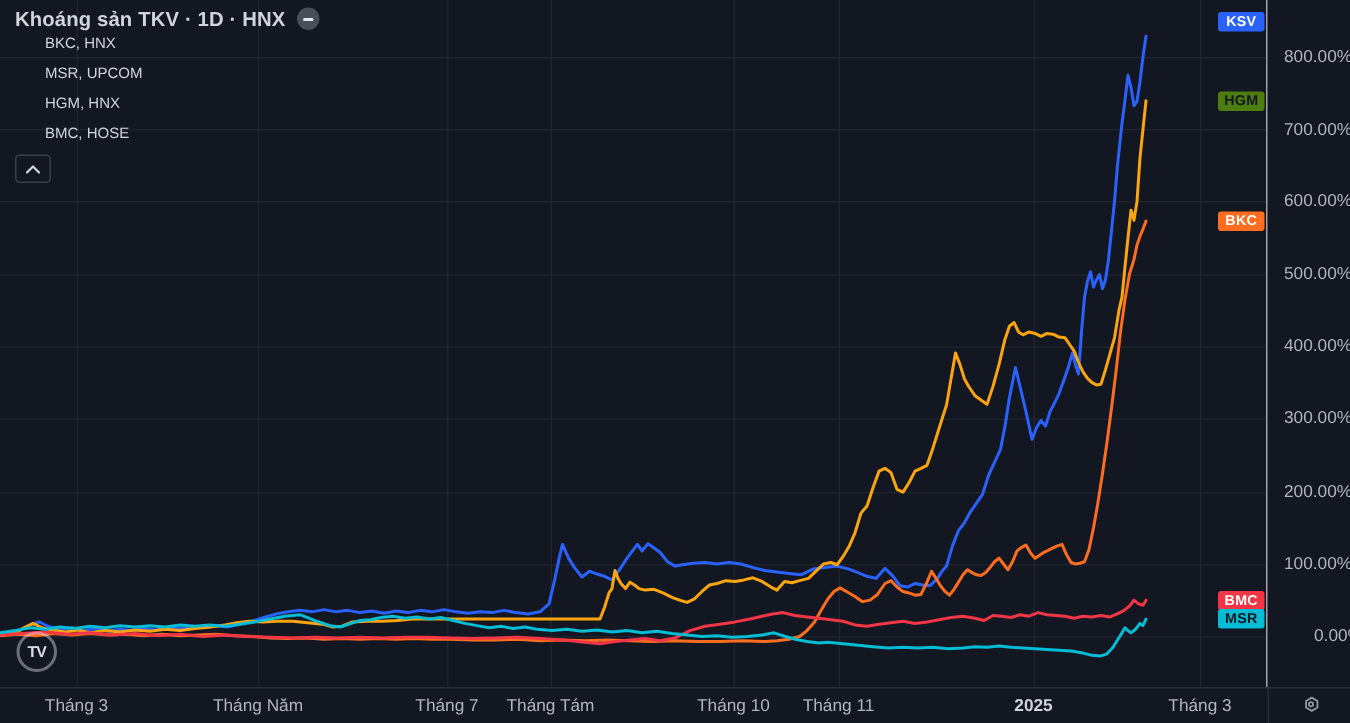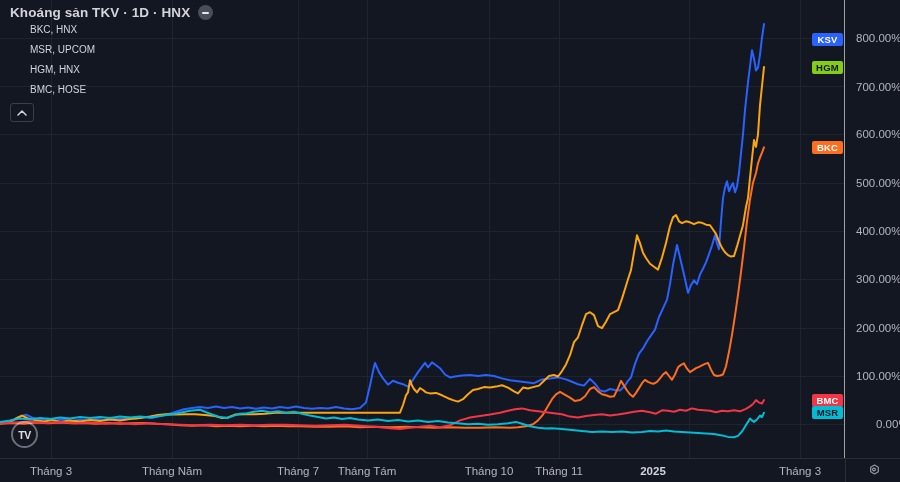--- a/index.html
+++ b/index.html
@@ -64,22 +64,22 @@
         <line x1="0" y1="424.5" x2="844" y2="424.5" stroke="rgba(42,46,57,0.55)" stroke-width="1"></line>
         <polyline points="0,422.9 8,421.4 14,419.5 20,416.6 26,414.6 32,417.5 40,420.0 48,418.5 56,420.4 64,419.0 72,420.9 80,419.5 88,420.4 96,419.0 104,420.0 112,418.0 120,419.0 128,417.5 136,418.5 144,417.1 152,418.0 160,416.1 168,414.2 176,411.7 184,409.3 192,407.9 200,406.9 208,407.9 216,406.4 224,407.9 232,406.9 240,408.4 248,407.4 256,408.8 264,407.4 272,408.4 280,406.9 288,407.9 296,406.4 304,407.9 312,408.8 320,407.9 328,408.4 336,406.9 344,408.4 352,409.3 360,407.9 366,402.6 370,385.6 373,371.1 375,362.9 379,372.1 383,378.4 388,384.7 393,380.8 398,382.7 403,384.2 408,386.6 413,379.8 418,372.1 422,366.8 425,362.9 428,367.3 432,362.4 436,365.3 440,368.2 445,374.5 450,377.4 455,376.5 462,375.5 470,375.0 478,376.0 486,375.0 494,376.0 502,378.4 510,380.3 518,381.3 526,382.3 534,383.2 542,379.4 550,378.4 558,377.4 566,379.4 572,381.8 578,384.2 584,385.6 590,378.9 595,383.7 600,390.5 605,391.4 610,389.0 615,390.0 620,390.5 625,385.6 628,380.8 631,377.4 635,363.9 639,353.7 643,348.4 647,341.2 651,335.4 655,329.6 659,317.0 663,308.3 667,299.6 670,284.1 673,264.8 677,245.0 680,257.6 684,274.5 688,292.8 691,285.1 694,280.3 697,284.1 700,274.5 703,268.7 706,262.4 709,254.2 712,245.5 715,235.3 717,243.5 719,249.3 721,221.3 723,198.1 725,187.5 727,181.2 729,191.3 731,186.5 733,183.1 735,192.3 737,186.5 739,173.0 741,153.7 743,134.3 745,110.2 748,82.1 750,66.7 752,50.2 754,58.4 756,70.5 758,67.6 760,54.6 762,37.7 764,24.1" fill="none" stroke="#2962FF" stroke-width="2" stroke-linejoin="round" stroke-linecap="round"></polyline>
         <polyline points="0,423.3 10,422.4 16,418.5 22,415.6 28,418.5 36,420.4 44,421.4 52,420.0 60,421.9 70,420.4 80,421.4 90,420.0 100,420.9 110,419.5 120,420.4 130,419.0 140,418.0 150,416.6 158,415.1 166,414.2 175,414.6 185,414.2 195,414.2 205,415.1 215,416.1 222,418.0 228,417.5 235,414.6 245,414.2 255,414.2 265,413.7 275,412.7 285,412.7 300,412.7 330,412.7 360,412.7 385,412.7 400,412.7 403,405.0 406,395.3 408,392.4 410,380.3 412,385.6 414,389.0 417,392.4 420,388.1 423,390.0 426,392.4 430,393.4 436,392.9 442,395.3 448,398.2 453,400.1 458,401.6 463,399.2 468,394.3 473,390.0 478,389.0 484,387.1 490,387.6 496,386.6 502,385.2 508,387.6 514,391.4 518,393.4 523,387.6 528,388.5 533,387.1 539,385.6 544,380.8 549,376.0 554,375.0 558,376.5 562,371.1 566,364.4 570,355.2 574,342.1 578,337.3 582,325.2 586,314.1 590,312.2 594,315.1 598,326.2 602,328.1 606,321.8 610,314.1 614,312.2 618,310.2 622,298.6 625,289.0 628,279.3 631,270.1 634,252.7 637,235.3 640,243.1 643,252.7 646,258.0 650,263.8 654,266.7 658,269.6 662,257.6 666,243.1 670,226.1 673,217.4 676,215.0 679,221.3 682,223.2 686,221.3 690,222.3 694,224.2 698,222.3 702,222.8 706,224.7 710,225.2 713,229.5 716,233.9 719,241.6 722,247.9 725,252.2 728,255.1 731,256.6 734,256.1 737,246.4 740,235.8 743,225.2 746,206.8 748,198.1 750,177.8 752,158.5 754,140.1 756,146.9 758,134.3 760,105.3 762,86.0 764,67.1" fill="none" stroke="#FCA50F" stroke-width="2" stroke-linejoin="round" stroke-linecap="round"></polyline>
         <polyline points="0,423.8 12,422.9 24,423.8 36,422.4 48,423.3 60,422.4 72,423.3 84,422.9 96,423.8 108,422.9 120,423.8 132,423.3 144,422.9 156,423.8 168,424.3 180,425.3 192,425.7 204,425.3 216,426.2 228,425.7 240,426.2 252,425.7 264,426.2 276,425.7 288,426.2 300,426.2 315,426.7 330,426.7 345,426.2 360,427.2 375,426.7 390,427.2 405,426.7 420,427.2 435,427.7 450,427.2 465,427.7 480,427.7 495,427.2 510,427.7 518,427.2 526,426.2 533,424.3 538,420.4 543,414.6 548,405.9 552,399.2 556,394.3 560,391.9 566,395.3 570,397.7 575,401.1 580,400.1 585,396.3 590,389.0 594,387.1 598,391.4 602,394.3 606,395.3 610,396.8 614,396.3 618,388.1 621,380.8 624,385.6 627,390.5 630,394.3 633,396.8 636,392.9 639,388.1 642,383.2 645,379.8 648,381.8 651,383.2 654,383.7 657,381.8 660,378.4 663,374.5 666,372.1 669,376.0 672,379.8 675,374.5 678,367.3 681,364.9 684,363.4 687,368.7 690,372.1 693,370.2 696,368.2 699,366.8 702,365.3 705,363.9 708,362.9 711,369.7 714,375.0 717,376.0 720,375.5 723,374.5 726,366.3 729,351.8 732,334.9 735,315.6 738,294.8 741,272.1 744,247.9 747,221.3 750,199.6 753,182.7 756,173.0 758,163.3 760,157.5 762,152.7 764,147.4" fill="none" stroke="#FF6D1F" stroke-width="2" stroke-linejoin="round" stroke-linecap="round"></polyline>
         <polyline points="0,423.3 15,422.4 30,421.4 45,422.9 60,421.9 75,423.3 90,422.4 105,423.8 120,422.9 135,424.3 150,423.3 165,424.3 180,424.8 195,425.3 210,424.8 225,425.3 240,424.8 255,425.3 270,424.8 285,424.8 300,425.3 315,425.7 330,425.3 345,424.8 360,425.7 375,426.7 390,428.2 400,429.1 410,427.7 420,426.7 430,425.7 440,427.2 450,425.3 460,420.4 470,417.5 480,416.1 490,414.6 500,412.7 508,410.8 515,409.3 522,408.4 530,410.3 538,411.3 546,412.2 554,413.2 562,414.2 570,416.6 578,417.5 586,416.1 594,415.1 602,414.2 610,415.6 618,414.6 626,413.2 634,411.7 642,410.8 650,412.2 656,413.7 662,410.3 668,410.8 674,411.7 680,409.8 686,410.8 692,408.4 698,409.8 704,410.3 710,410.8 716,412.2 722,410.8 728,411.3 734,410.3 740,411.3 746,408.8 750,406.4 753,404.0 756,400.1 759,402.6 762,403.5 764,400.1" fill="none" stroke="#F23645" stroke-width="2" stroke-linejoin="round" stroke-linecap="round"></polyline>
         <polyline points="0,421.9 10,420.4 20,418.5 30,419.5 40,418.0 50,419.0 60,417.5 70,418.5 80,417.1 90,418.0 100,417.1 110,418.0 120,416.6 130,417.5 140,416.6 150,417.5 160,416.1 170,414.6 180,412.7 190,410.8 200,409.8 210,413.7 220,417.1 227,418.0 234,415.6 240,413.7 247,413.2 254,411.7 262,410.8 270,412.2 278,411.3 286,412.7 294,411.7 302,413.7 310,415.6 318,417.1 326,418.5 334,417.5 342,419.0 350,418.0 358,419.5 368,420.4 378,419.5 388,420.9 398,420.0 408,421.4 418,420.4 428,421.9 438,420.9 448,422.4 458,423.3 468,424.3 478,423.8 488,424.8 498,424.3 508,423.3 516,421.9 522,423.8 530,426.2 538,427.7 546,428.6 552,428.2 562,429.1 572,430.1 582,431.1 592,432.0 602,431.5 612,432.0 622,431.5 632,432.5 642,432.0 650,431.1 658,431.5 666,430.6 674,431.5 682,432.0 690,432.5 698,433.0 706,433.5 714,434.0 722,435.4 728,436.9 734,437.3 738,435.9 742,431.5 745,426.7 748,421.9 750,418.5 752,420.4 754,421.9 757,419.5 760,415.6 762,417.1 764,412.7" fill="none" stroke="#00BCD4" stroke-width="2" stroke-linejoin="round" stroke-linecap="round"></polyline>
       </svg>
   </div>
 
   <div id="badge-layer">
-      <div class="price-badge" style="background: rgb(41, 98, 255); color: rgb(255, 255, 255); left: 812px; top: 33px;">KSV</div>
-      <div class="price-badge" style="background: #84cc16; color: rgb(19, 23, 34); left: 812px; top: 60.6px;">HGM</div>
+      <div class="price-badge" style="background: rgb(41, 98, 255); color: rgb(255, 255, 255); left: 812px; top: 8px;">KSV</div>
+      <div class="price-badge" style="background: #4d7c0f; color: rgb(19, 23, 34); left: 812px; top: 60.6px;">HGM</div>
       <div class="price-badge" style="background: rgb(255, 109, 31); color: rgb(255, 255, 255); left: 812px; top: 140.9px;">BKC</div>
       <div class="price-badge" style="background: rgb(242, 54, 69); color: rgb(255, 255, 255); left: 812px; top: 393.6px;">BMC</div>
       <div class="price-badge" style="background: rgb(0, 188, 212); color: rgb(19, 23, 34); left: 812px; top: 406.2px;">MSR</div>
     </div>
 
   <div id="header">
     <div class="title-row">
       <span class="title">Khoáng sản TKV · 1D · HNX</span>
       <span class="dash-badge"></span>
     </div>
@@ -112,21 +112,21 @@
       <div class="y-label" style="top: 424.3px; padding-left: 20px;">0.00%</div>
     </div>
 
   <div id="x-axis">
       <div class="x-label" style="left: 51px;">Tháng 3</div>
       <div class="x-label" style="left: 172px;">Tháng Năm</div>
       <div class="x-label" style="left: 298px;">Tháng 7</div>
       <div class="x-label" style="left: 367px;">Tháng Tám</div>
       <div class="x-label" style="left: 489px;">Tháng 10</div>
       <div class="x-label" style="left: 559px;">Tháng 11</div>
-      <div class="x-label bold" style="left: 653px;">2025</div>
+      <div class="x-label bold" style="left: 689px;">2025</div>
       <div class="x-label" style="left: 800px;">Tháng 3</div>
     </div>
   <div id="axis-corner-sep"></div>
 
   <div id="gear">
     <span>
       <svg width="16" height="16" viewBox="0 0 16 16">
         <path d="M5.8 3.2 h4.4 l2.2 3.8 -2.2 3.8 h-4.4 l-2.2-3.8 z" fill="none" stroke="currentColor" stroke-width="1.2" stroke-linejoin="round" transform="rotate(90 8 7.5)"></path>
         <circle cx="8" cy="7.5" r="1.4" fill="none" stroke="currentColor" stroke-width="1.2"></circle>
       </svg>

